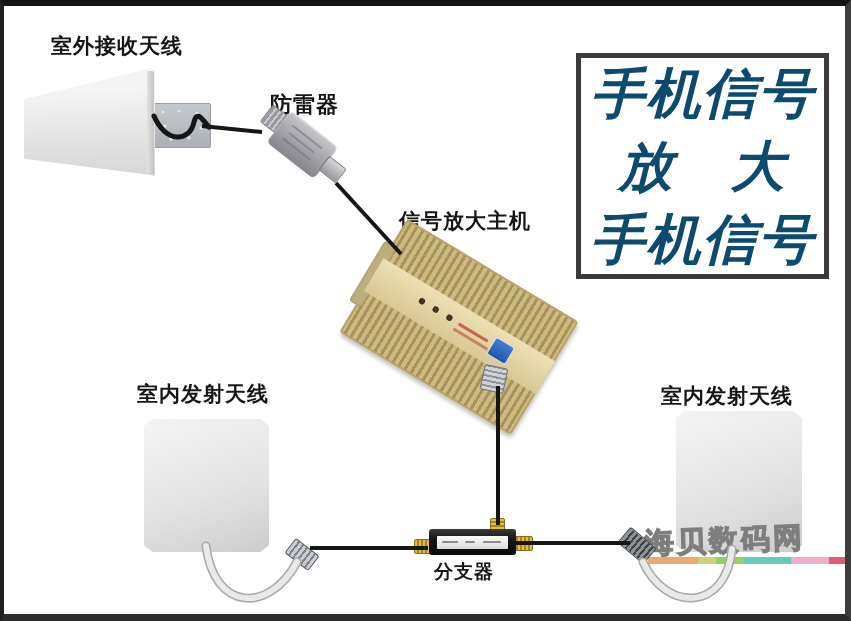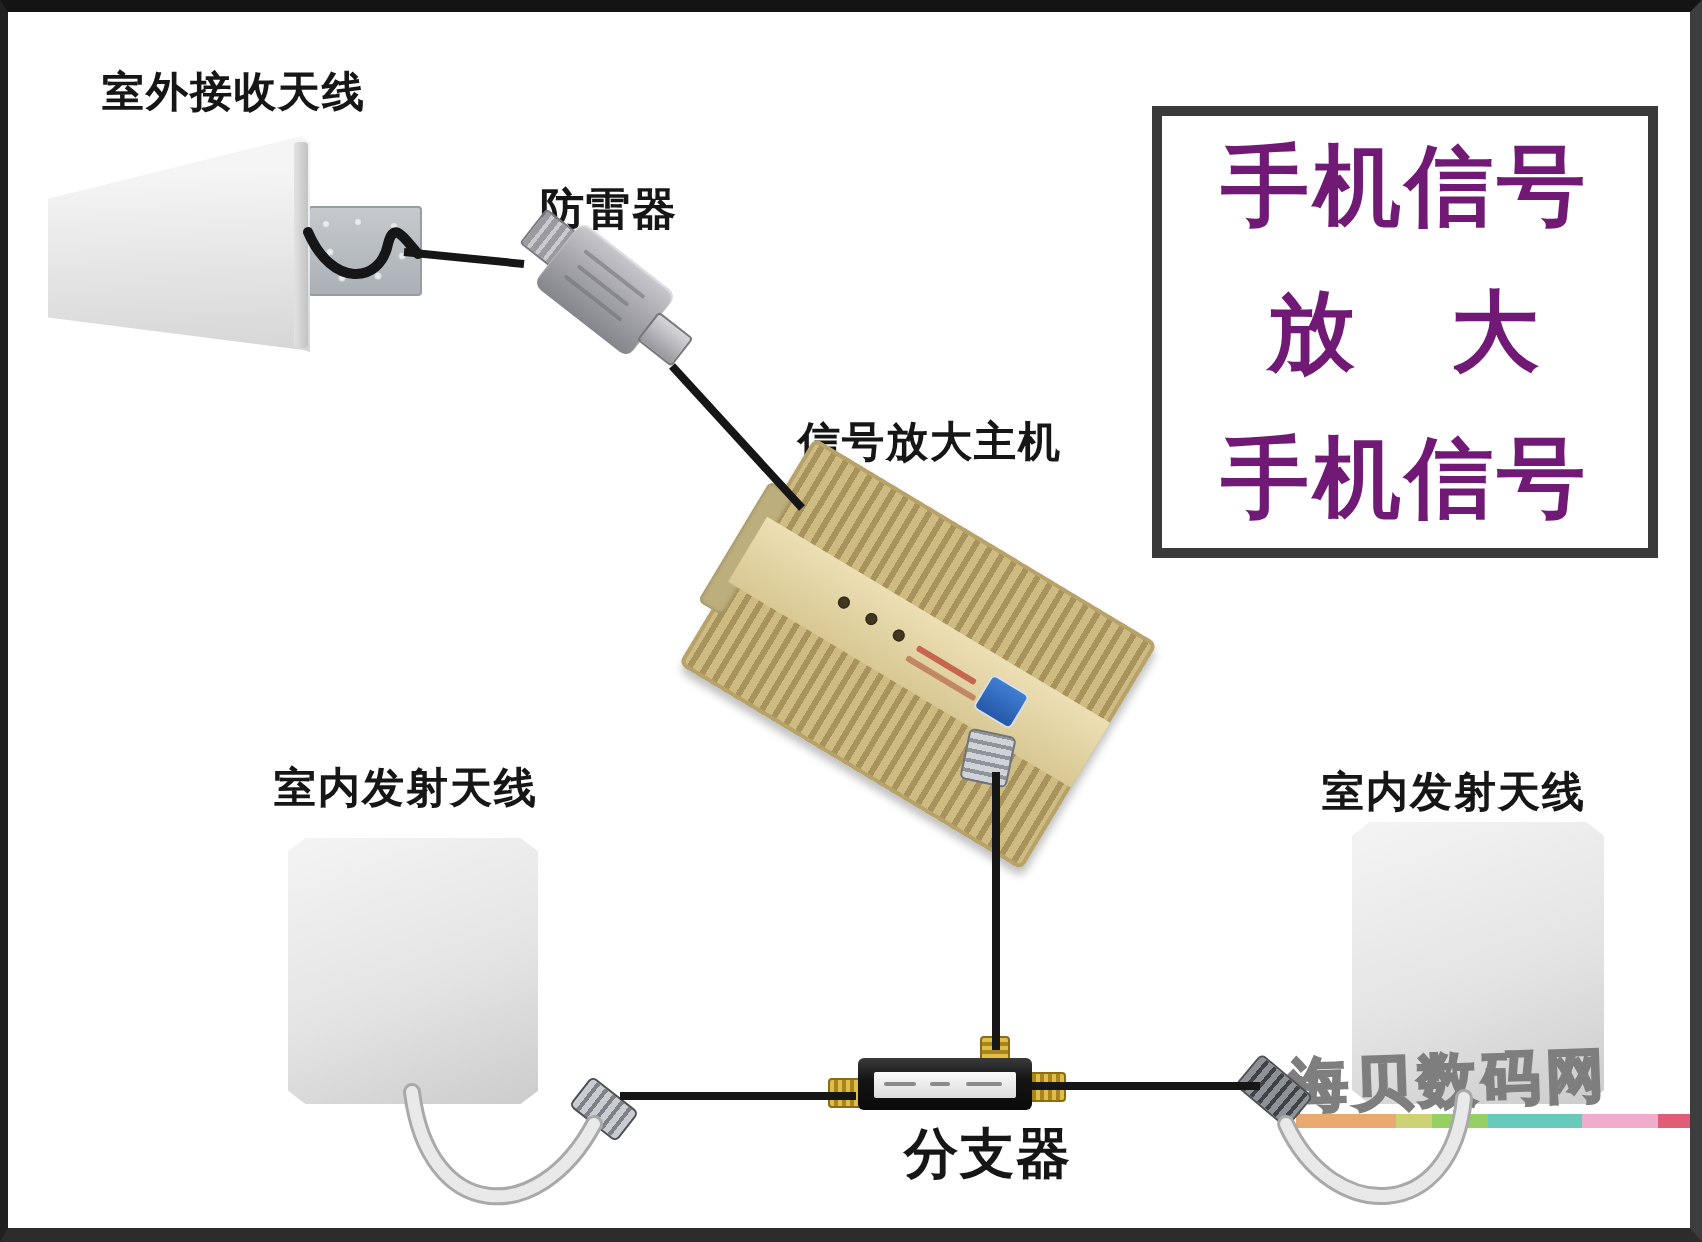--- a/index.html
+++ b/index.html
@@ -24,22 +24,22 @@
     font-family:"Liberation Sans","DejaVu Sans",sans-serif;
   }
   
   .title-box{
     left:572px;top:47px;width:253px;height:226px;box-sizing:border-box;
     border:5px solid #3a3a3a;background:#ffffff;
     display:flex;flex-direction:column;justify-content:center;align-items:center;
     z-index:30;
   }
   .title-line{
-    font-size:44px;line-height:73px;font-weight:700;color:#701a75;
-    letter-spacing:2px;white-space:pre;
+    font-size:54px;line-height:73px;font-weight:700;color:#0c4a6e;
+    letter-spacing:2px;white-space:pre;font-style:italic;
   }
   
   .wedge{
     left:20px;top:62px;width:131px;height:108px;
     background:linear-gradient(178deg,#f5f5f5 18%,#e7e7e7 55%,#d6d6d6 100%);
     clip-path:polygon(0% 29%,97% 0%,100% 3%,100% 100%,97% 99%,0% 84%);
     filter:drop-shadow(0 0 1px #b9b9b9);
     z-index:10;
   }
   .wedge-edge{
@@ -260,21 +260,21 @@
   <div class="abs lbl" style="left:31px;top:26px;font-size:21px;margin-left:16px;">室外接收天线</div>
 
   <div class="abs lbl" style="left:266px;top:84px;font-size:22px;">防雷器</div>
 
   <div class="abs lbl" style="left:395px;top:201px;font-size:21px;">信号放大主机</div>
 
   <div class="abs lbl" style="left:133px;top:374px;font-size:21px;">室内发射天线</div>
 
   <div class="abs lbl" style="left:657px;top:376px;font-size:21px;">室内发射天线</div>
 
-  <div class="abs lbl" style="left:448px;top:553px;font-size:27px;">分支器</div>
+  <div class="abs lbl" style="left:430px;top:553px;font-size:19px;">分支器</div>
 
   <div class="abs title-box">
     <div class="title-line">手机信号</div>
     <div class="title-line">放　大</div>
     <div class="title-line">手机信号</div>
   </div>
 
 </div>
 
 </body></html>

